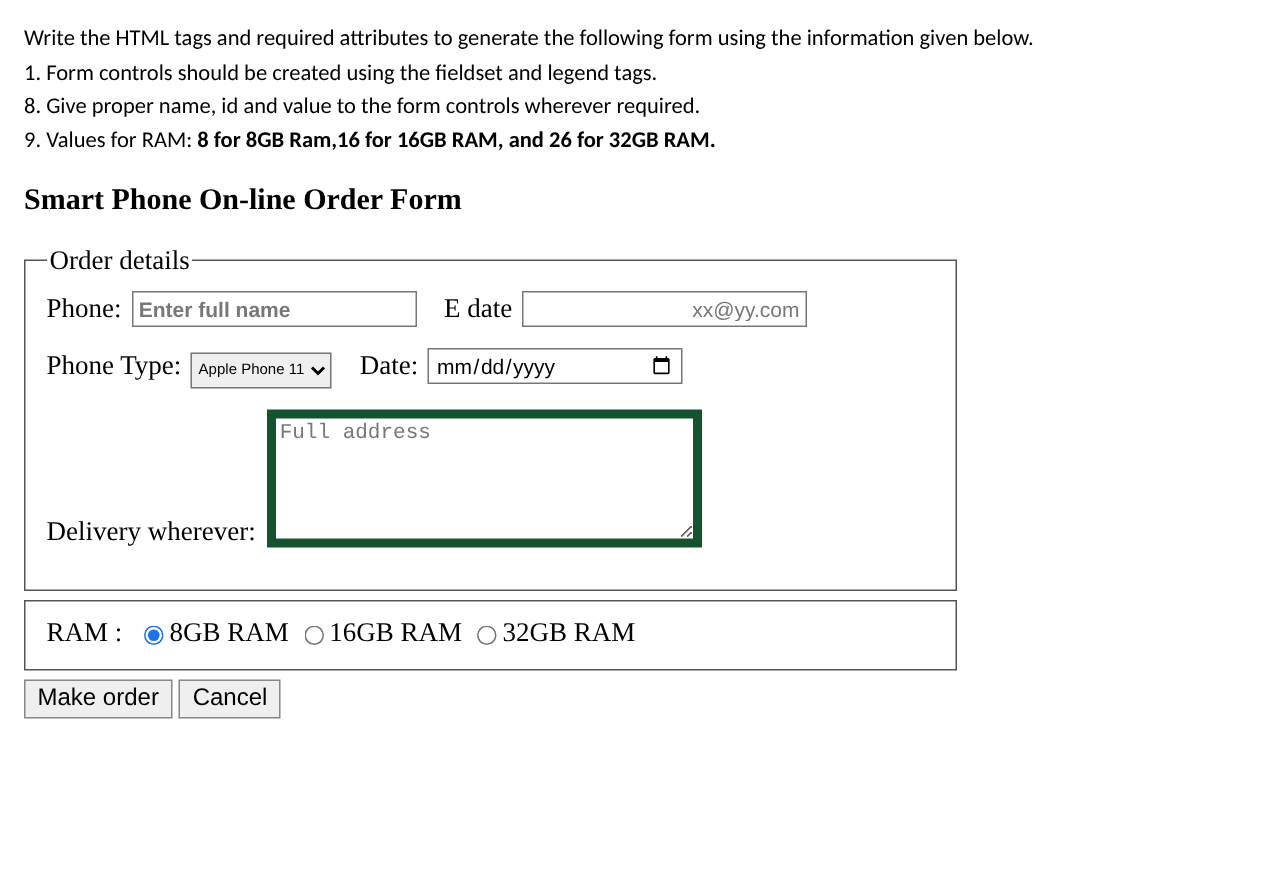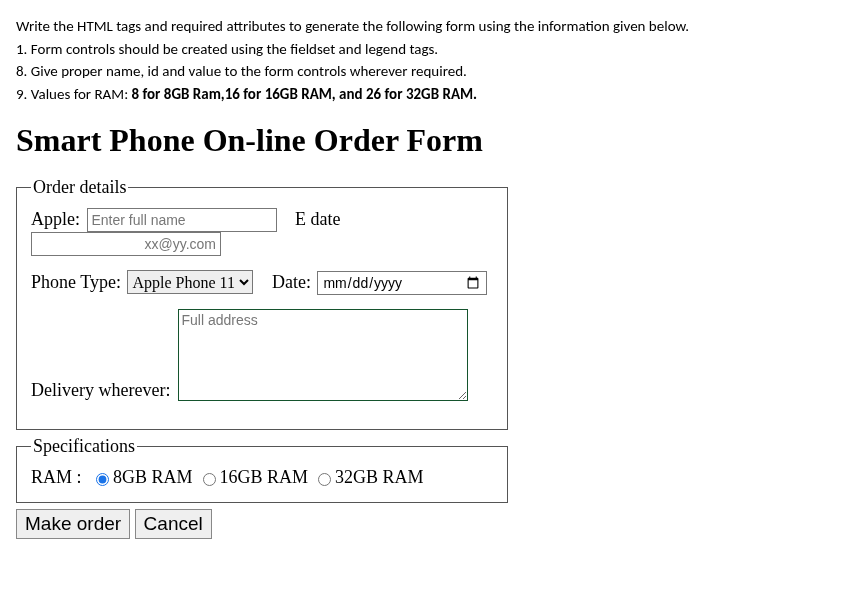--- a/index.html
+++ b/index.html
@@ -19,33 +19,33 @@
     }
     .intro p {
       margin: 3px 0;
       line-height: 1.3;
     }
     .intro b {
       font-weight: bold;
     }
     h2.form-title {
       font-family: "Times New Roman", Times, serif;
-      font-size: 32px;
+      font-size: 20px;
       font-weight: bold;
       margin: 10px 0 18px 0;
     }
     .form-area {
       font-family: "Times New Roman", Times, serif;
       font-size: 18px;
     }
     fieldset {
       border: 1px solid #555;
       margin: 6px 0;
       padding: 10px 14px 14px 14px;
-      width: 492px;
+      width: 622px;
     }
     legend {
       font-family: "Times New Roman", Times, serif;
       font-size: 18px;
       padding: 0 2px;
     }
     .row {
       margin-bottom: 14px;
     }
     .row label.text-label {
@@ -56,40 +56,41 @@
     input[type="email"],
     input[type="date"] {
       font-family: Arial, sans-serif;
       font-size: 14px;
       padding: 2px 4px;
       border: 1px solid #777;
       height: 24px;
     }
     input[type="text"].name {
       width: 190px;
+      font-weight: bold;
     }
     input[type="email"] {
       width: 190px;
       text-align: right;
     }
     select {
-      font-family: Liberation Serif, serif;
-      font-size: 16px;
+      font-family: Liberation Sans, sans-serif;
+      font-size: 10px;
       border: 1px solid #777;
       height: 24px;
     }
     input[type="date"] {
       width: 170px;
     }
     textarea {
-      font-family: Liberation Sans, sans-serif;
+      font-family: Liberation Mono, monospace;
       font-size: 14px;
       width: 290px;
       height: 92px;
-      border: 1px solid #14532d;
+      border: 6px solid #14532d;
       resize: both;
       vertical-align: bottom;
       margin-left: 0px;
     }
     .delivery-row {
       display: flex;
       align-items: flex-end;
       gap: 6px;
     }
     .radio-area {
@@ -101,21 +102,21 @@
       margin-left: 10px;
       margin-right: 4px;
       vertical-align: middle;
     }
     .buttons {
       margin-top: 6px;
     }
     .buttons input[type="submit"],
     .buttons input[type="reset"] {
       font-family: Arial, sans-serif;
-      font-size: 19px;
+      font-size: 16px;
       padding: 3px 8px;
       background: #efefef;
       border: 1px solid #888;
       cursor: pointer;
     }
     .gap-right {
       margin-right: 14px;
     }
     ::placeholder {
       color: #777;
@@ -134,41 +135,40 @@
 </div>
 
 <h2 class="form-title">Smart Phone On-line Order Form</h2>
 
 <form class="form-area">
 
   <fieldset>
     <legend>Order details</legend>
 
     <div class="row">
-      <label class="text-label">Apple:</label>
+      <label class="text-label">Phone:</label>
       <input type="text" class="name gap-right" required="" placeholder="Enter full name" style="">
       <label class="text-label">E date</label>
       <input type="email" placeholder="xx@yy.com" style="">
     </div>
 
     <div class="row">
       <label class="text-label">Phone Type:</label>
       <select id="phone-type-select" class="gap-right"><option value="A11">Apple Phone 11</option><option value="A12">Apple Phone 12</option></select>
       <label class="text-label">Date:</label>
       <input type="date" required="" placeholder="mm/dd/yyyy" style="">
     </div>
 
     <div class="row delivery-row">
       <label class="text-label">Delivery wherever:</label>
       <textarea placeholder="Full address" style=""></textarea>
     </div>
   </fieldset>
 
   <fieldset>
-    <legend>Specifications</legend>
     <div class="radio-area" id="ram-radio-area">
       <span>RAM :</span>
     <input type="radio" name="ram" value="8" id="ram-8" checked="" style=""><label for="ram-8">8GB RAM</label><input type="radio" name="ram" value="16" id="ram-16" style=""><label for="ram-16">16GB RAM</label><input type="radio" name="ram" value="32" id="ram-32" style=""><label for="ram-32">32GB RAM</label></div>
   </fieldset>
 
   <div class="buttons">
     <input type="submit" value="Make order" style="">
     <input type="reset" value="Cancel" style="">
   </div>
 

